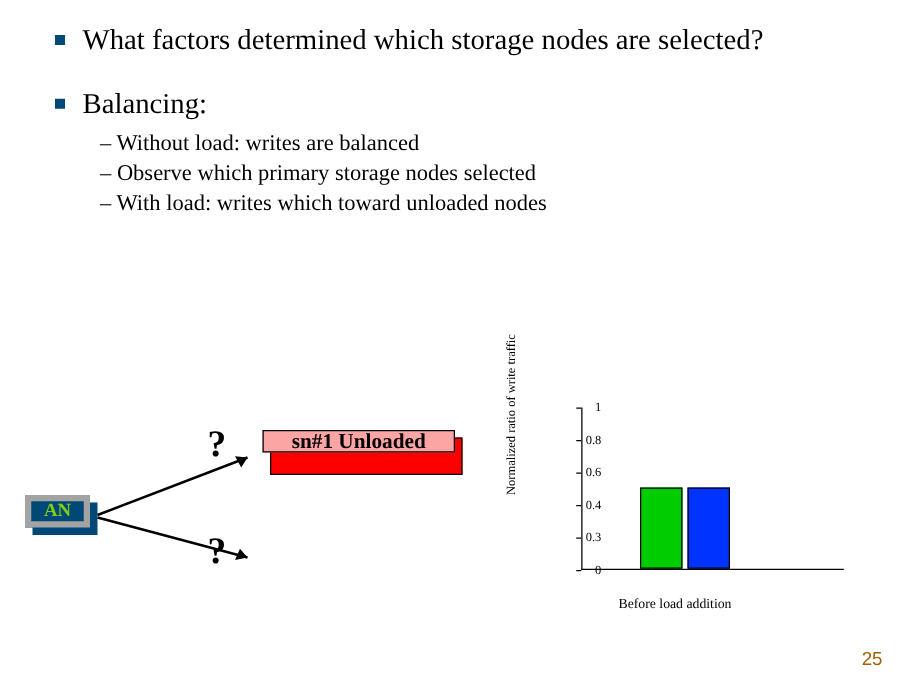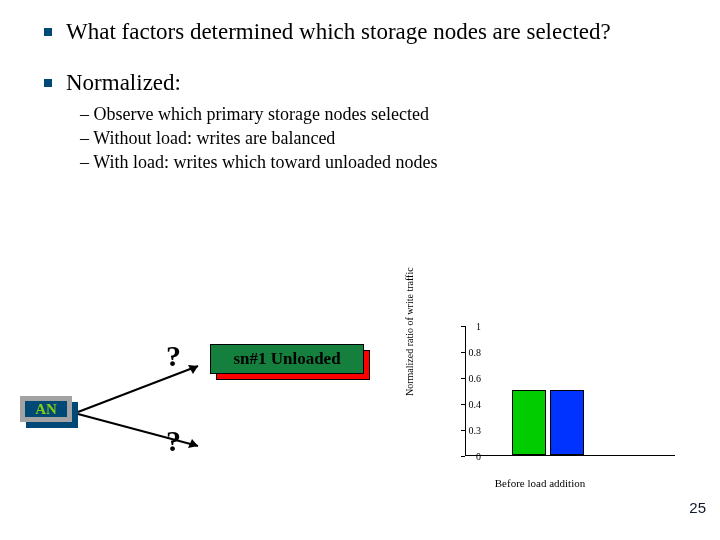--- a/index.html
+++ b/index.html
@@ -11,58 +11,58 @@
   .bullet-row { display: flex; align-items: flex-start; margin-bottom: 22px; font-size: 23px; line-height: 1.25; }
   .bullet-sq { width: 8px; height: 8px; background: #004976; margin-top: 10px; margin-right: 14px; flex: 0 0 auto; }
   .sub-list { margin-left: 36px; font-size: 18px; line-height: 1.35; margin-top: 4px; }
   .sub-list div::before { content: "– "; }
   .diagram-zone { position: absolute; left: 20px; top: 328px; width: 390px; height: 170px; }
   .an-box { position: absolute; left: 0; top: 68px; width: 58px; height: 30px; }
   .an-shadow { position: absolute; left: 6px; top: 6px; width: 52px; height: 26px; background: #004976; }
   .an-front { position: absolute; left: 0; top: 0; width: 52px; height: 26px; background: #004976; border: 5px solid #a3a3a3; color: #84cc16; font-weight: bold; display: flex; align-items: center; justify-content: center; font-size: 15px; }
   .sn-box { position: absolute; width: 160px; height: 34px; }
   .sn-shadow { position: absolute; left: 6px; top: 6px; width: 154px; height: 30px; background: #ff0000; border: 1px solid #000; }
-  .sn-front { position: absolute; left: 0; top: 0; width: 154px; height: 30px; background: #15803d; border: 1px solid #000; display: flex; align-items: center; justify-content: center; font-weight: bold; font-size: 17px; }
+  .sn-front { position: absolute; left: 0; top: 0; width: 154px; height: 18px; background: #fca5a5; border: 1px solid #000; display: flex; align-items: center; justify-content: center; font-weight: bold; font-size: 17px; }
   .sn1 { left: 190px; top: 16px; }
   .sn2 { left: 190px; top: 100px; }
   .qmark { position: absolute; font-weight: bold; font-size: 30px; }
   .q1 { left: 146px; top: 11px; }
   .q2 { left: 146px; top: 96px; }
   .arrow { position: absolute; }
   .arrow-line { stroke: #000; stroke-width: 2; fill: none; }
   .arrow-head { fill: #000; }
   .chart-zone { position: absolute; left: 410px; top: 318px; width: 285px; height: 170px; }
   .chart-y-label { position: absolute; left: -5px; top: 78px; font-size: 10px; transform: rotate(-90deg); transform-origin: left top; white-space: nowrap; text-align: center; width: 120px; line-height: 1.05; }
   .chart-area { position: absolute; left: 55px; top: 8px; width: 210px; height: 130px; border-left: 1px solid #000; border-bottom: 1px solid #000; }
   .tick-label { position: absolute; font-size: 10px; right: 214px; text-align: right; width: 30px; }
   .tick-mark { position: absolute; width: 4px; height: 1px; background: #000; left: 51px; }
   .bar { position: absolute; bottom: 0; width: 34px; border: 1px solid #000; }
   .bar-green { background: #00cc00; left: 46px; }
   .bar-blue  { background: #0033ff; left: 84px; }
   .x-label { position: absolute; font-size: 11px; text-align: center; }
-  .pagenum { position: absolute; right: 14px; bottom: 24px; font-size: 15px; color: #0f172a; font-family: Arial, sans-serif; }
+  .pagenum { position: absolute; right: 14px; bottom: 4px; font-size: 15px; color: #a16207; font-family: Arial, sans-serif; }
 </style>
 </head>
 <body>
 
 <div class="slide">
 
 
   <div class="content">
     <div class="bullet-row">
       <div class="bullet-sq"></div>
       <div>What factors determined which storage nodes are selected?</div>
     </div>
     <div class="bullet-row" style="margin-bottom:2px">
       <div class="bullet-sq"></div>
-      <div>Normalized:</div>
+      <div>Balancing:</div>
     </div>
     <div class="sub-list">
+      <div>Without load: writes are balanced</div>
       <div>Observe which primary storage nodes selected</div>
-      <div>Without load: writes are balanced</div>
       <div>With load: writes which toward unloaded nodes</div>
     </div>
   </div>
 
   <div class="diagram-zone">
     <div class="an-box">
       <div class="an-shadow"></div>
       <div class="an-front">AN</div>
     </div>
 

